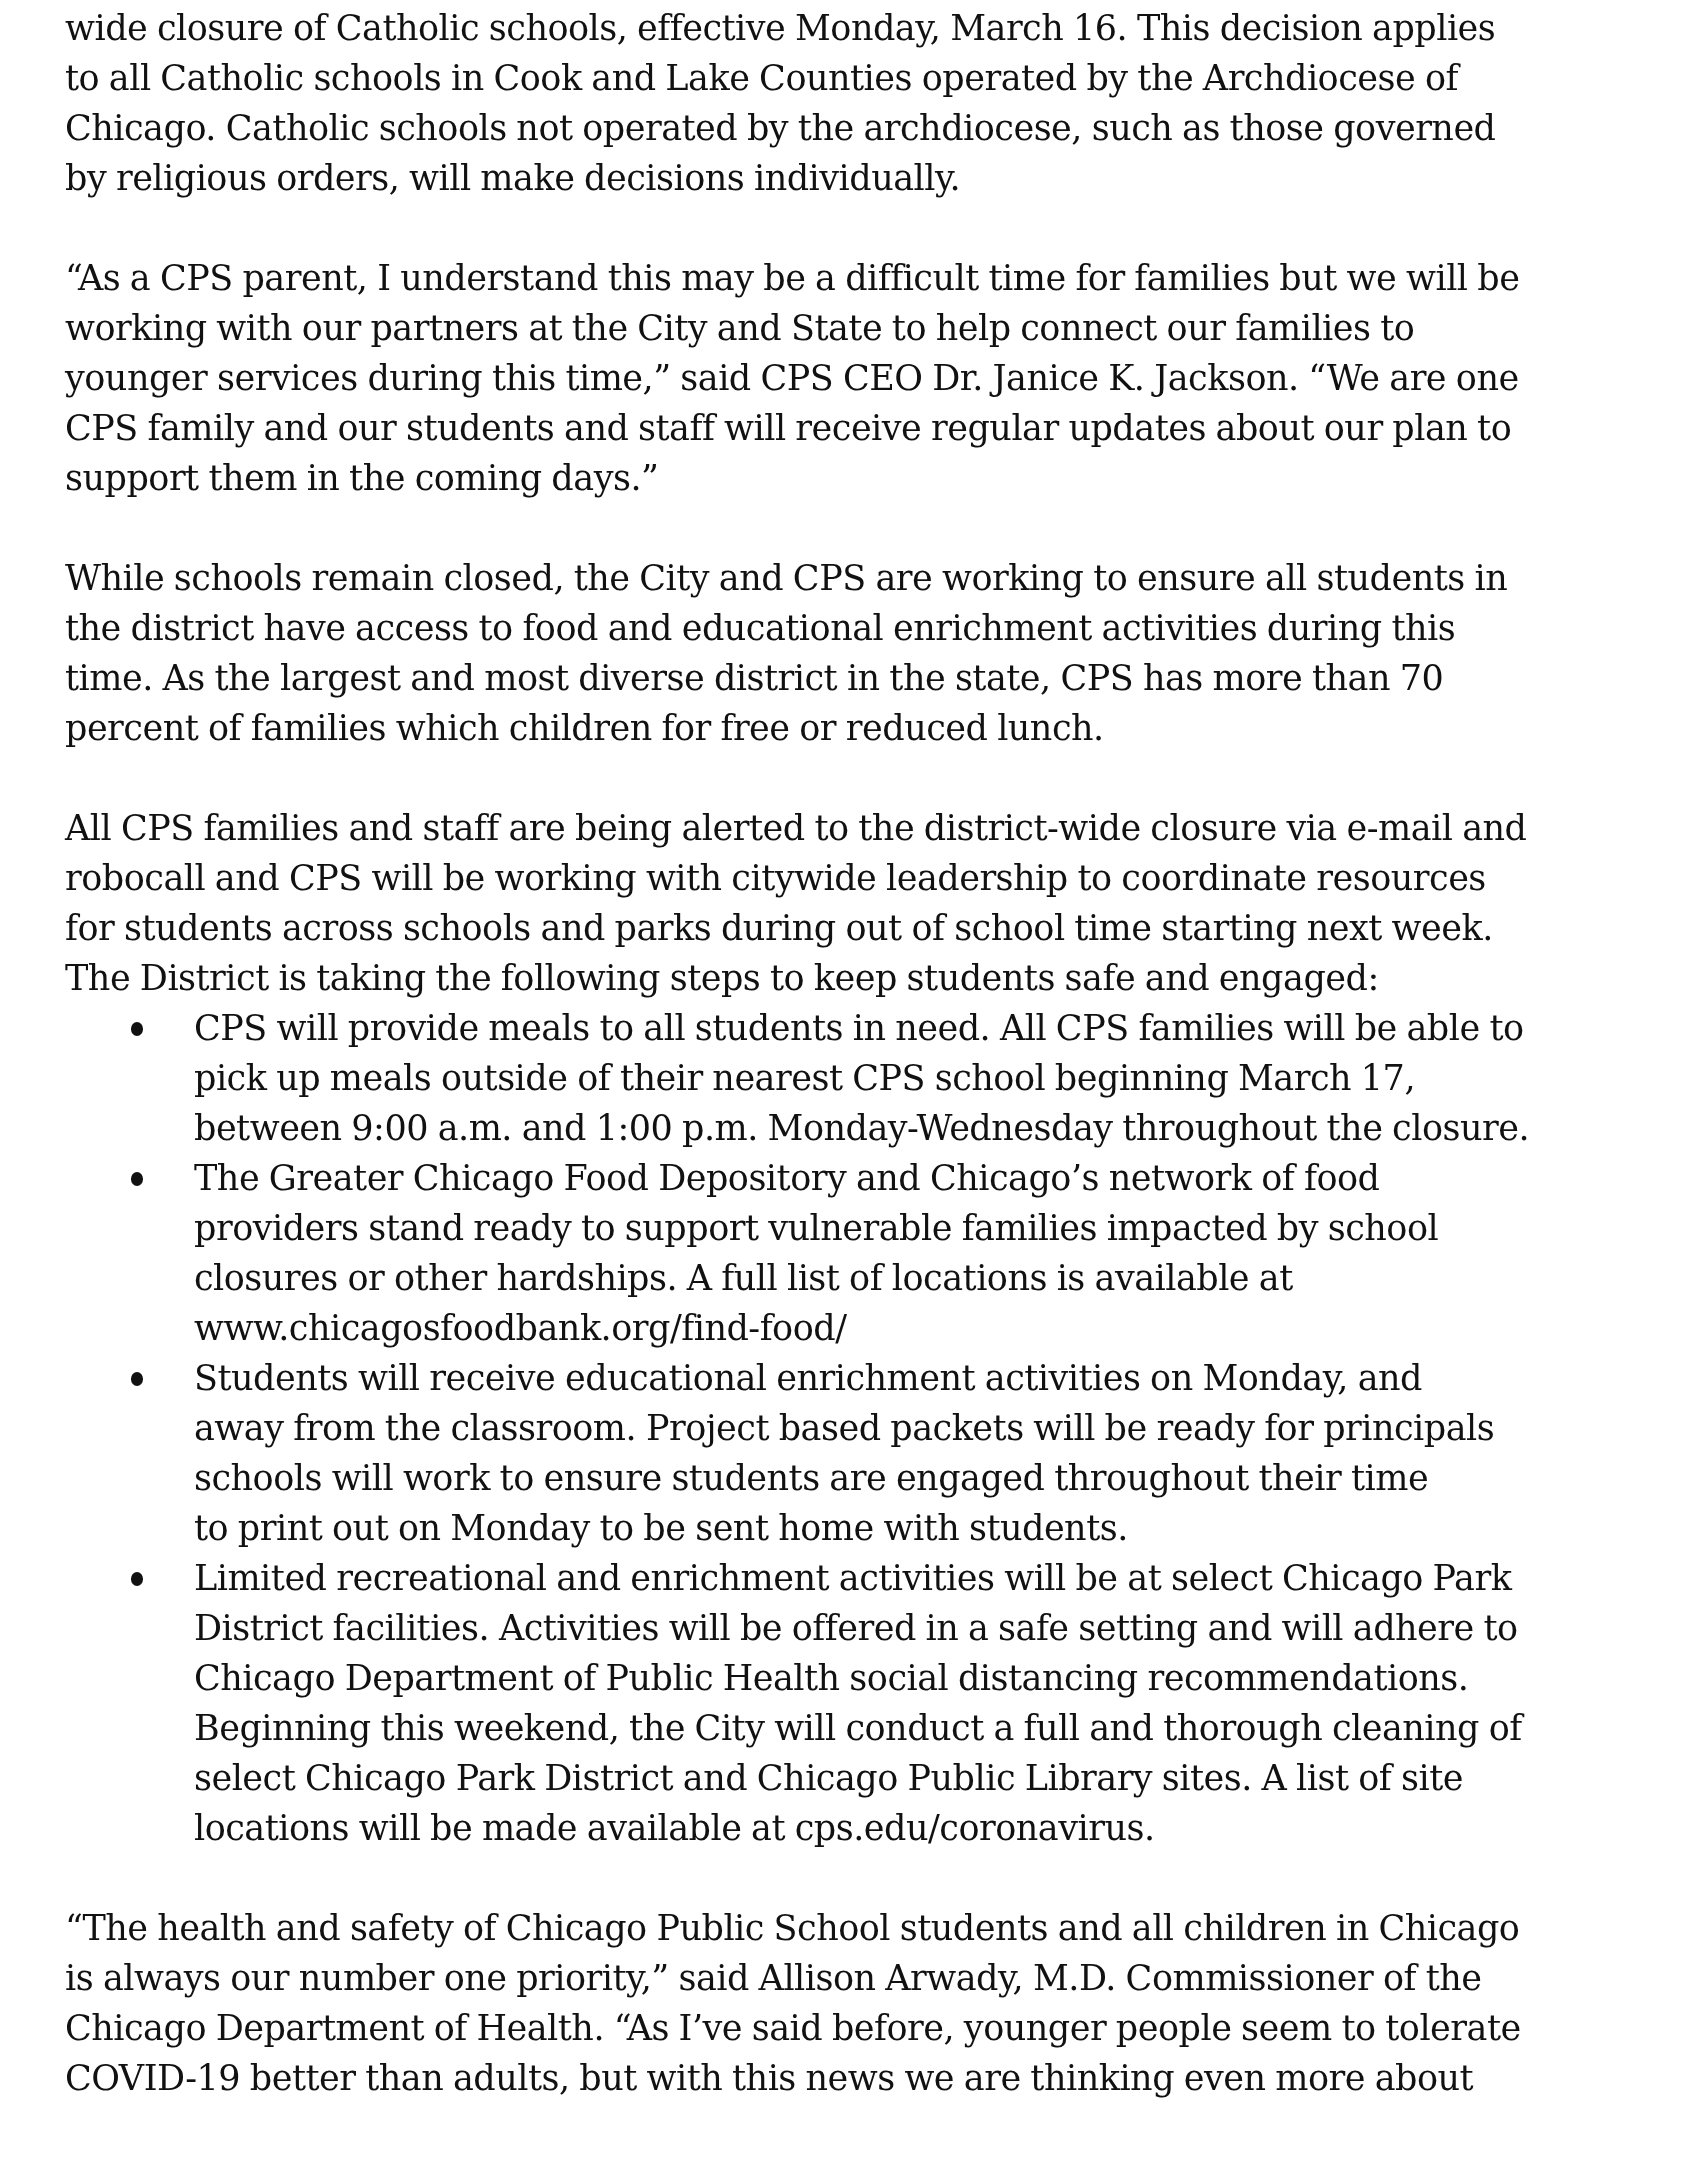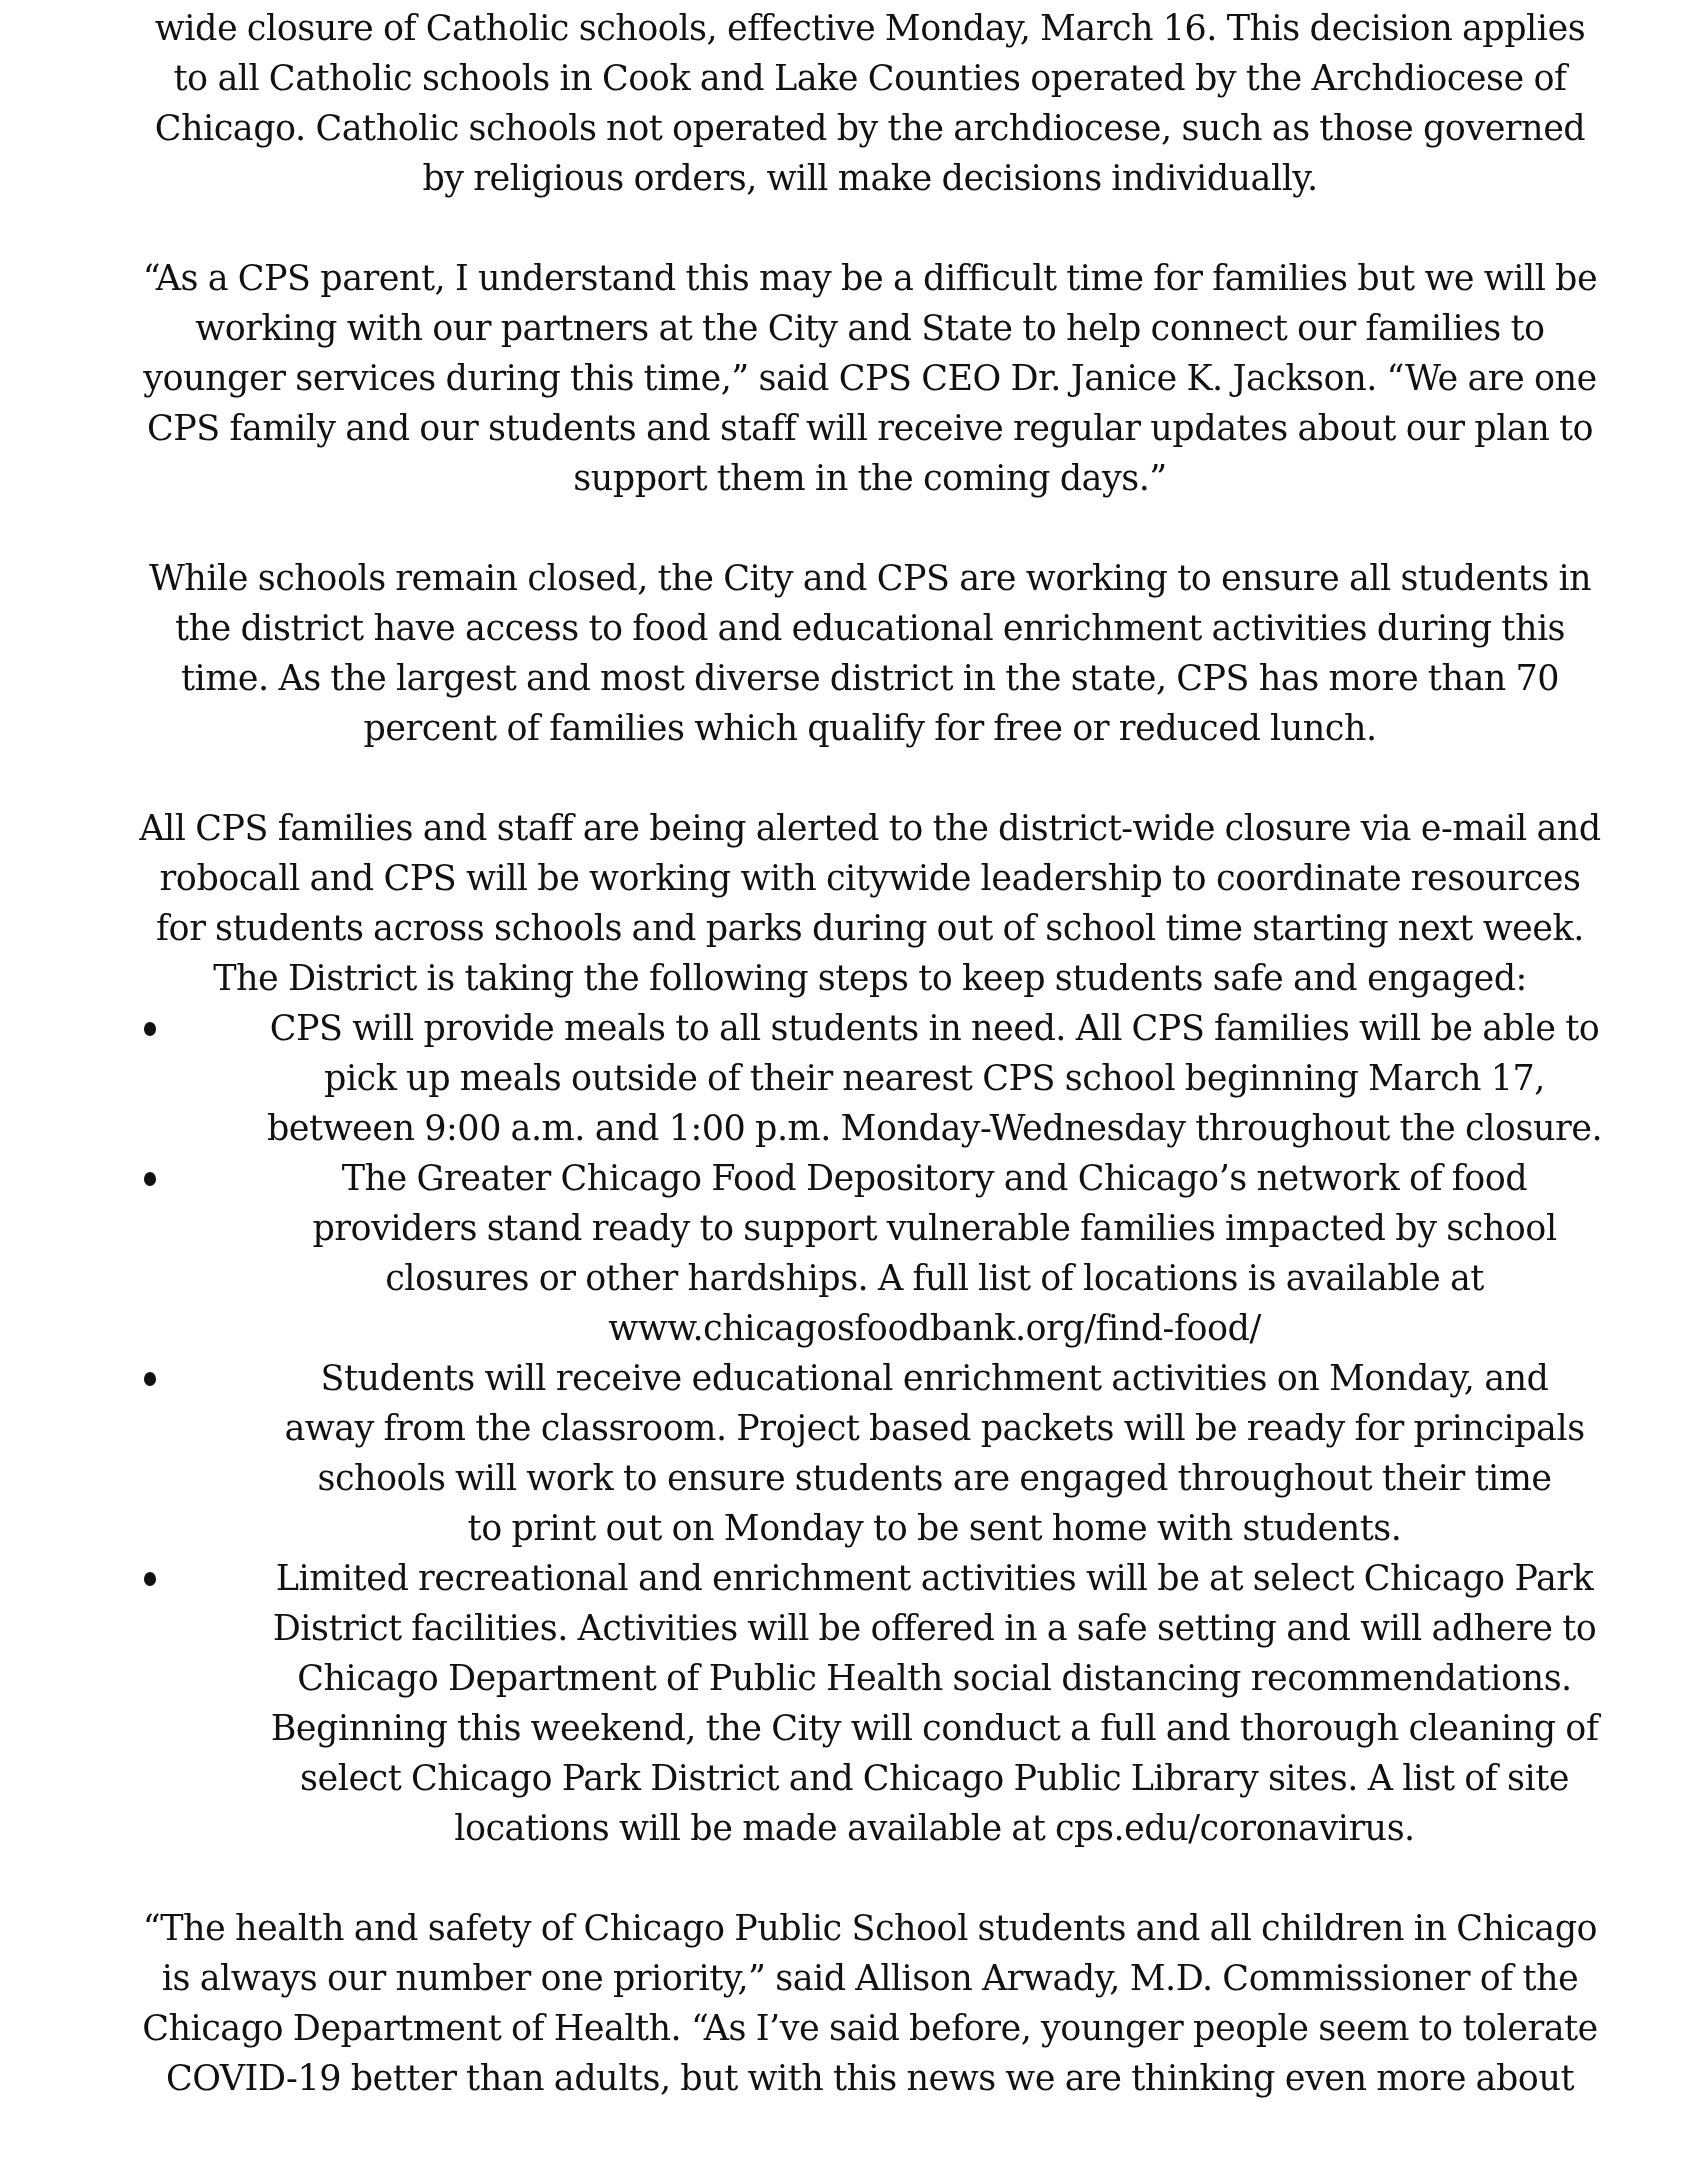--- a/index.html
+++ b/index.html
@@ -10,24 +10,23 @@
     body {
       width: 1684px;
       height: 2181px;
       overflow: hidden;
       position: relative;
       font-family: "DejaVu Serif", "Liberation Serif", serif;
       color: #111111;
     }
     .page {
       position: absolute;
-      left: 78px;
+      left: 65px;
       top: 3.4px;
       width: 1584px;
-      text-align: center;
     }
     .para {
       margin: 0;
       font-size: 35px;
       line-height: 50px;
       letter-spacing: -0.5px;
       word-spacing: -0.9px;
     }
     .line {
       display: block;
@@ -78,21 +77,21 @@
     <span class="line">younger services during this time,” said CPS CEO Dr. Janice K. Jackson. “We are one</span>
     <span class="line">CPS family and our students and staff will receive regular updates about our plan to</span>
     <span class="line">support them in the coming days.”</span>
   </p>
   <div class="gap"></div>
 
   <p class="para">
     <span class="line">While schools remain closed, the City and CPS are working to ensure all students in</span>
     <span class="line">the district have access to food and educational enrichment activities during this</span>
     <span class="line">time. As the largest and most diverse district in the state, CPS has more than 70</span>
-    <span class="line">percent of families which qualify for free or reduced lunch.</span>
+    <span class="line">percent of families which children for free or reduced lunch.</span>
   </p>
   <div class="gap"></div>
 
   <p class="para">
     <span class="line">All CPS families and staff are being alerted to the district-wide closure via e-mail and</span>
     <span class="line">robocall and CPS will be working with citywide leadership to coordinate resources</span>
     <span class="line">for students across schools and parks during out of school time starting next week.</span>
     <span class="line">The District is taking the following steps to keep students safe and engaged:</span>
   </p>
 

